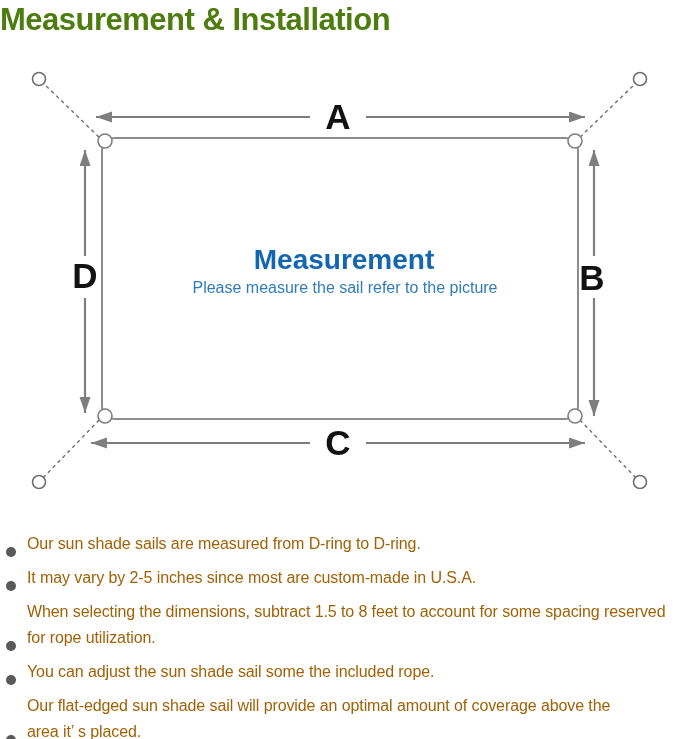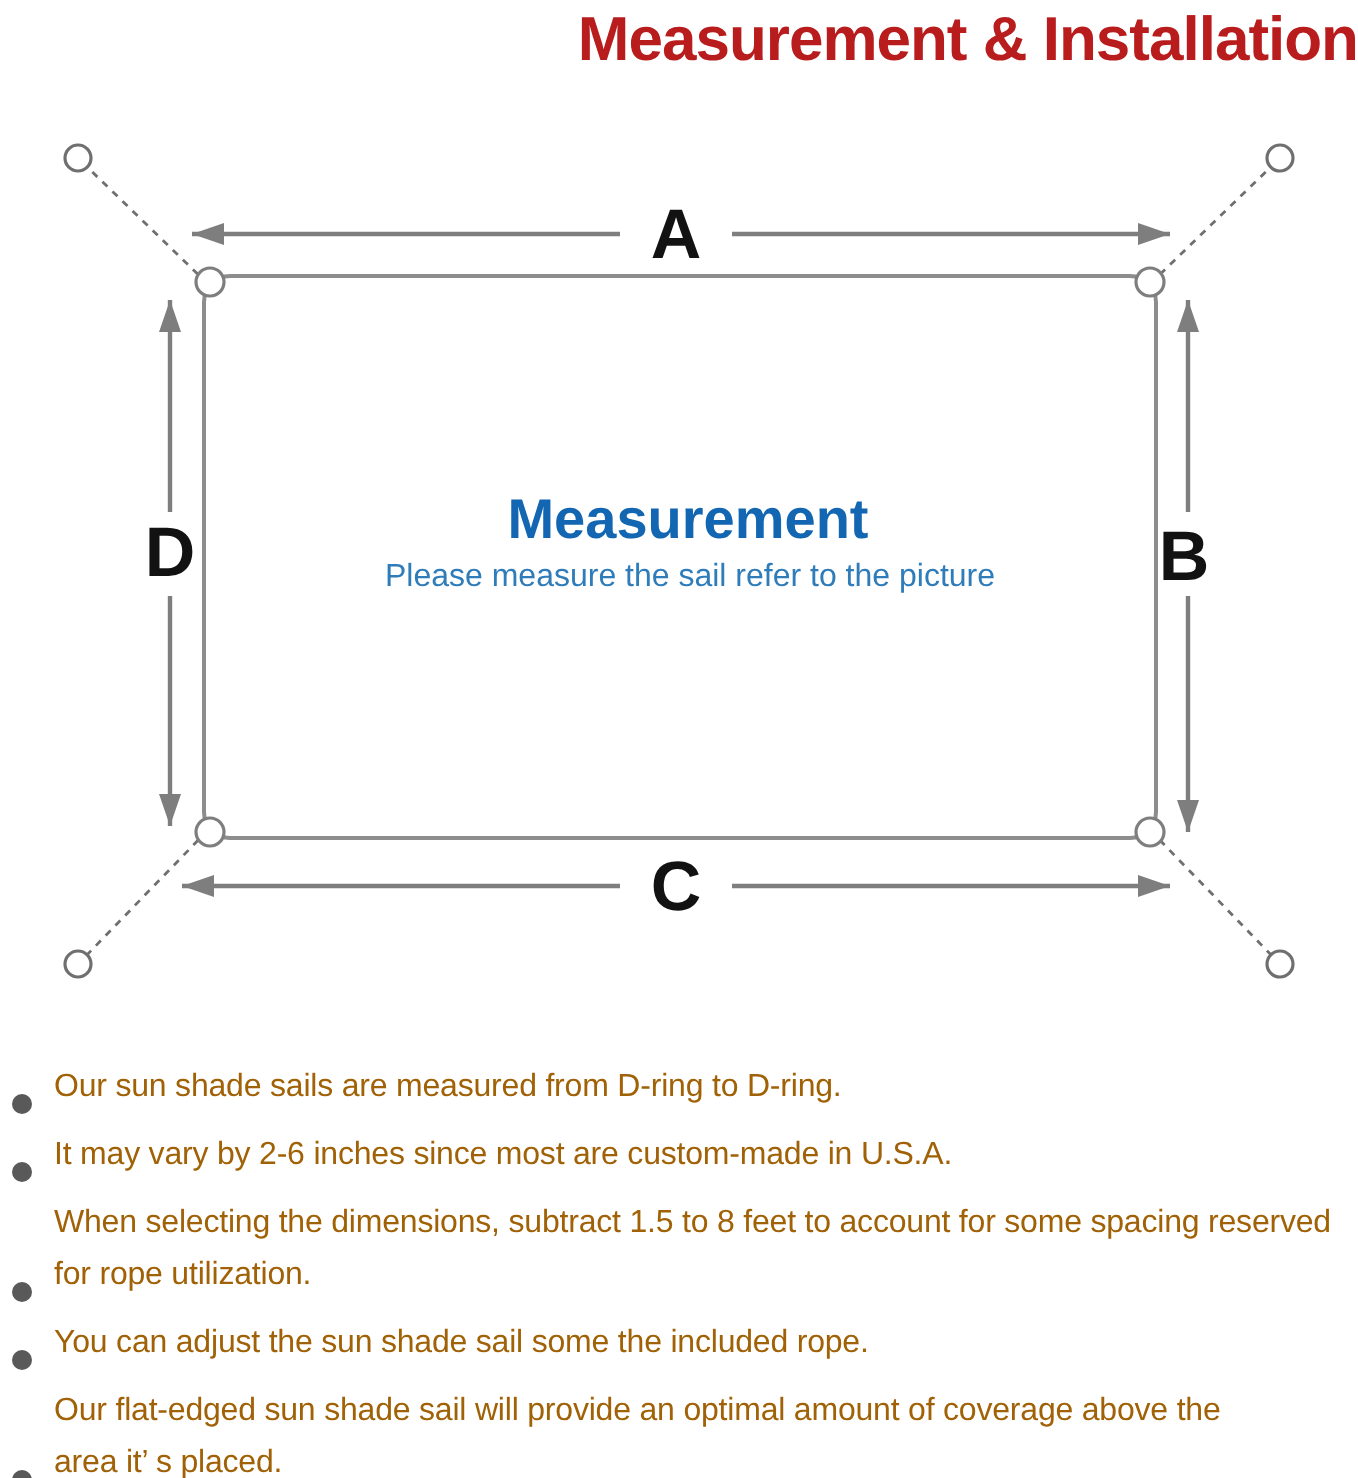--- a/index.html
+++ b/index.html
@@ -10,26 +10,26 @@
   body {
     width: 679px; height: 739px;
     position: relative;
     overflow: hidden;
     font-family: "Liberation Sans", sans-serif;
   }
   .page-title {
     position: absolute;
     top: 0; left: 0; right: 0;
     margin: 0;
-    text-align: right;
+    text-align: left;
     font-size: 31px;
     line-height: 39px;
     font-weight: bold;
     letter-spacing: -0.5px;
-    color: #b91c1c;
+    color: #4d7c0f;
   }
   svg.diagram {
     position: absolute;
     top: 0; left: 0;
   }
   .dash-line {
     stroke: #6f6f6f;
     stroke-width: 1.4;
     stroke-dasharray: 3.5 3.5;
     fill: none;
@@ -158,21 +158,21 @@
 
 <h1 class="page-title">Measurement &amp; Installation</h1>
 
 <div class="notes">
   <div class="note note-1">
     <span class="dot"></span>
     <span class="txt">Our sun shade sails are measured from D-ring to D-ring.</span>
   </div>
   <div class="note note-2">
     <span class="dot"></span>
-    <span class="txt">It may vary by 2-6 inches since most are custom-made in U.S.A.</span>
+    <span class="txt">It may vary by 2-5 inches since most are custom-made in U.S.A.</span>
   </div>
   <div class="note note-3">
     <span class="dot"></span>
     <span class="txt">When selecting the dimensions, subtract 1.5 to 8 feet to account for some spacing reserved for rope utilization.</span>
   </div>
   <div class="note note-4">
     <span class="dot"></span>
     <span class="txt">You can adjust the sun shade sail some the included rope.</span>
   </div>
   <div class="note note-5">

